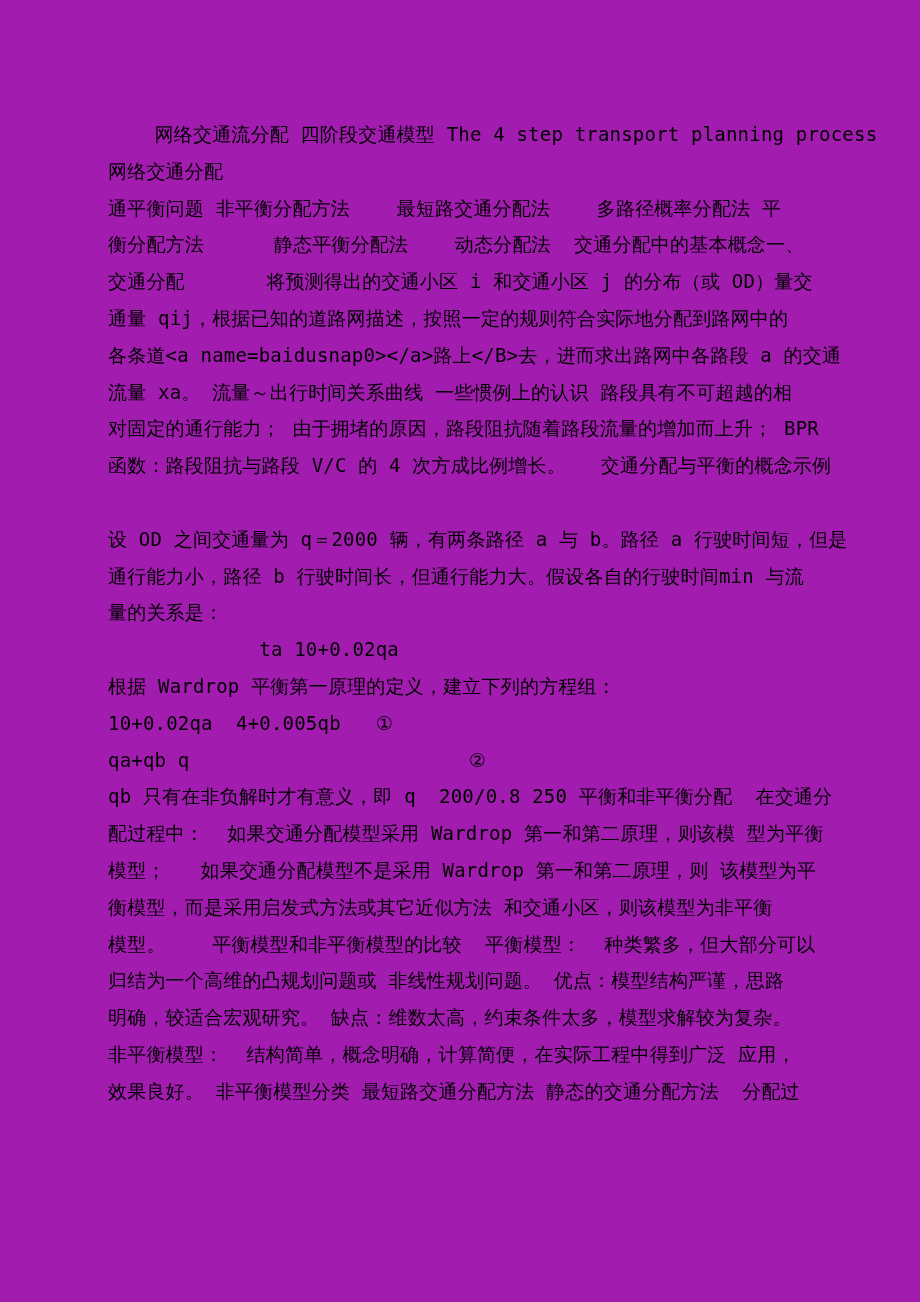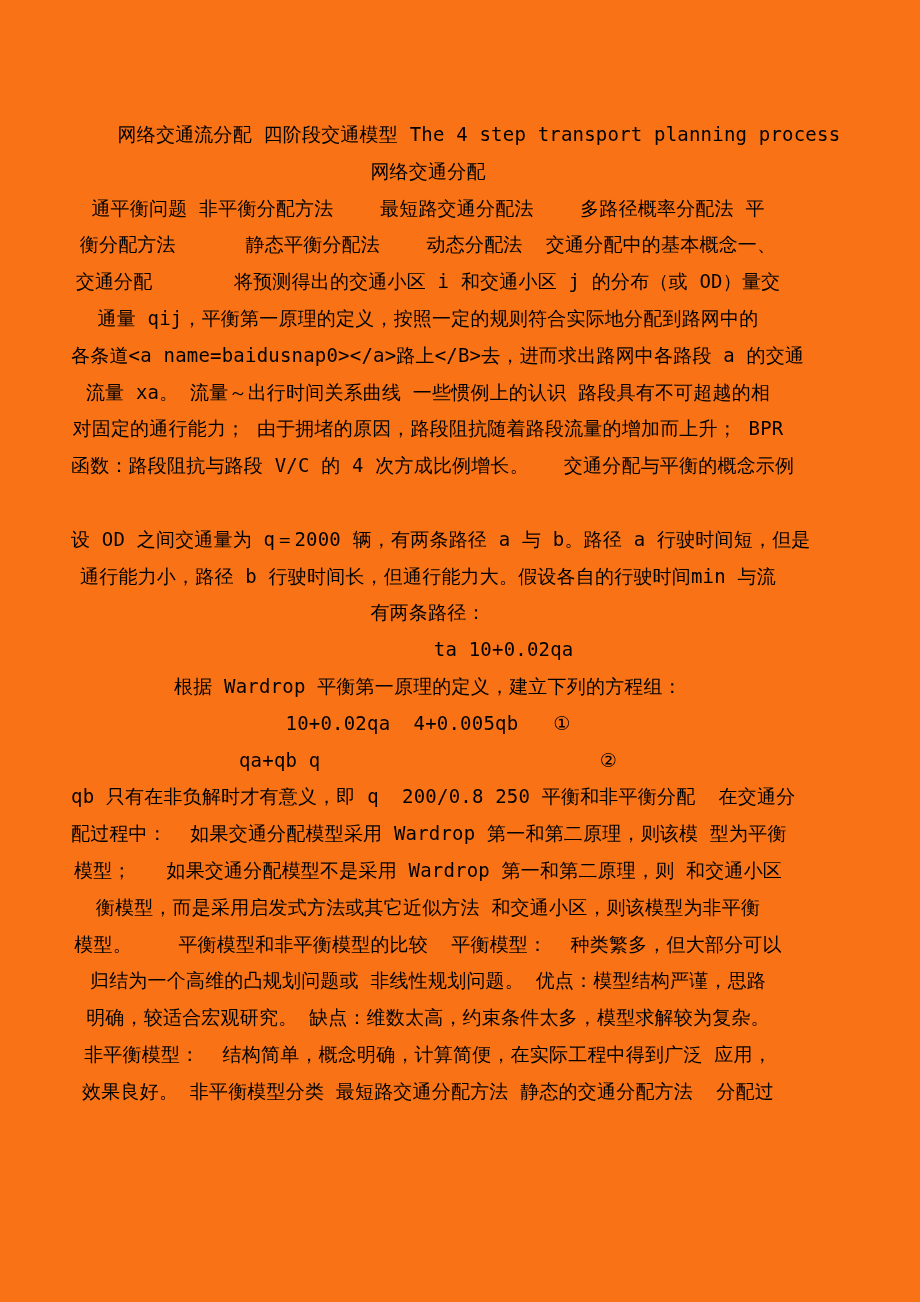--- a/index.html
+++ b/index.html
@@ -9,23 +9,22 @@
   }
   body {
     width: 920px;
     height: 1302px;
     overflow: hidden;
   }
   .page {
     box-sizing: border-box;
     width: 920px;
     height: 1302px;
-    padding: 116px 135px 0 71px;
-    background: #f97316;
-    text-align: center;
+    padding: 116px 135px 0 108px;
+    background: #a21caf;
   }
   .doc {
     font-family: "DejaVu Sans Mono", "DejaVu Sans", "Liberation Sans", sans-serif;
     font-size: 19px;
     color: #000000;
   }
   .line {
     white-space: pre;
     height: 36.8px;
     line-height: 36.8px;
@@ -35,36 +34,36 @@
 </head>
 <body style="background: rgb(255, 255, 255);">
 
 <div class="page">
   <div class="doc" id="doc" style="color: rgb(0, 0, 0);">
       <div class="line">    网络交通流分配 四阶段交通模型 The 4 step transport planning process</div>
       <div class="line">网络交通分配</div>
       <div class="line">通平衡问题 非平衡分配方法    最短路交通分配法    多路径概率分配法 平</div>
       <div class="line">衡分配方法      静态平衡分配法    动态分配法  交通分配中的基本概念一、</div>
       <div class="line">交通分配       将预测得出的交通小区 i 和交通小区 j 的分布（或 OD）量交</div>
-      <div class="line">通量 qij，平衡第一原理的定义，按照一定的规则符合实际地分配到路网中的</div>
+      <div class="line">通量 qij，根据已知的道路网描述，按照一定的规则符合实际地分配到路网中的</div>
       <div class="line">各条道&lt;a name=baidusnap0&gt;&lt;/a&gt;路上&lt;/B&gt;去，进而求出路网中各路段 a 的交通</div>
       <div class="line">流量 xa。 流量～出行时间关系曲线 一些惯例上的认识 路段具有不可超越的相</div>
       <div class="line">对固定的通行能力； 由于拥堵的原因，路段阻抗随着路段流量的增加而上升； BPR</div>
       <div class="line">函数：路段阻抗与路段 V/C 的 4 次方成比例增长。   交通分配与平衡的概念示例</div>
       <div class="line">&nbsp;</div>
       <div class="line">设 OD 之间交通量为 q＝2000 辆，有两条路径 a 与 b。路径 a 行驶时间短，但是</div>
       <div class="line">通行能力小，路径 b 行驶时间长，但通行能力大。假设各自的行驶时间min 与流</div>
-      <div class="line">有两条路径：</div>
+      <div class="line">量的关系是：</div>
       <div class="line">             ta 10+0.02qa</div>
       <div class="line">根据 Wardrop 平衡第一原理的定义，建立下列的方程组：</div>
       <div class="line">10+0.02qa  4+0.005qb   ①</div>
       <div class="line">qa+qb q                        ②</div>
       <div class="line">qb 只有在非负解时才有意义，即 q  200/0.8 250 平衡和非平衡分配  在交通分</div>
       <div class="line">配过程中：  如果交通分配模型采用 Wardrop 第一和第二原理，则该模 型为平衡</div>
-      <div class="line">模型；   如果交通分配模型不是采用 Wardrop 第一和第二原理，则 和交通小区</div>
+      <div class="line">模型；   如果交通分配模型不是采用 Wardrop 第一和第二原理，则 该模型为平</div>
       <div class="line">衡模型，而是采用启发式方法或其它近似方法 和交通小区，则该模型为非平衡</div>
       <div class="line">模型。    平衡模型和非平衡模型的比较  平衡模型：  种类繁多，但大部分可以</div>
       <div class="line">归结为一个高维的凸规划问题或 非线性规划问题。 优点：模型结构严谨，思路</div>
       <div class="line">明确，较适合宏观研究。 缺点：维数太高，约束条件太多，模型求解较为复杂。</div>
       <div class="line">非平衡模型：  结构简单，概念明确，计算简便，在实际工程中得到广泛 应用，</div>
       <div class="line">效果良好。 非平衡模型分类 最短路交通分配方法 静态的交通分配方法  分配过</div>
     </div>
 </div>
 
 </body></html>

